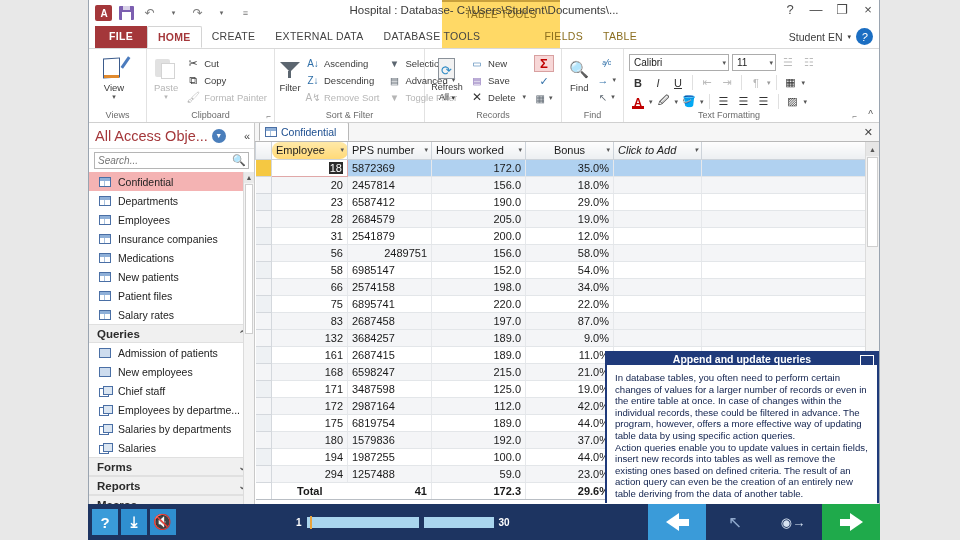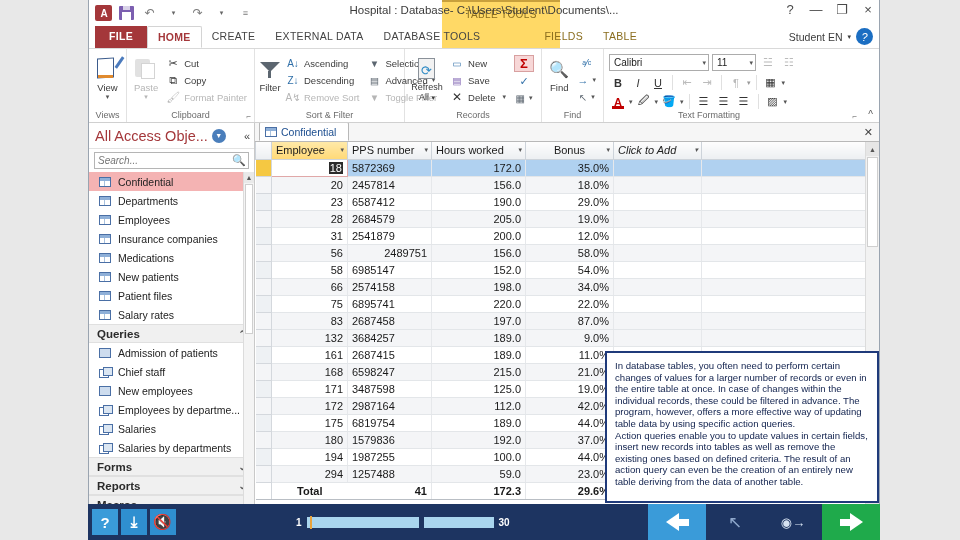--- a/index.html
+++ b/index.html
@@ -273,21 +273,21 @@
   }
   .doc-close { position: absolute; right: 6px; top: 3px; font-size: 11px; color: #444; }
 
   table.ds { border-collapse: collapse; width: 100%; table-layout: fixed; }
   table.ds th, table.ds td { font-size: 11px; height: 17px; padding: 0 4px; }
   .ds-head th {
     background: linear-gradient(#fdfdfd,#eceff2); border: 1px solid #cdd3da;
     border-top: 0; font-weight: normal; color: #1a1a1a; text-align: left;
     position: relative; font-size: 11px;
   }
-  .ds-head th.sel-col { background: linear-gradient(#ffe9a8,#ffd978); }
+  .ds-head th.sel-col { background: linear-gradient(#ffe9a8,#ffd978); border-radius: 8px; }
   .ds-head th .hsort { position: absolute; right: 3px; top: 4px; font-size: 7px; color: #555; }
   .ds-head th.rowsel { width: 16px; }
   .ds-head th.addcol { font-style: italic; color: #222; }
   td.rowsel {
     background: #eef1f4; border: 1px solid #d4d8dd; border-left: 0;
   }
   tr.r-first td.rowsel { background: #f5c842; }
   td.num { text-align: right; border-bottom: 1px solid #e3e6e9; border-right: 1px solid #e6e8eb; }
   td.blank { border-bottom: 1px solid #e3e6e9; border-right: 1px solid #e6e8eb; }
   tr.alt td { background: #f4f5f7; }
@@ -440,21 +440,21 @@
     <div class="tab ctx">TABLE</div>
     <div class="student">
       <span>Student EN</span>
       <span style="font-size:7px">▾</span>
       <span class="help-circle">?</span>
     </div>
   </div>
 
   <div class="ribbon">
 
-    <div class="rgroup" style="width:38px">
+    <div class="rgroup" style="width:58px">
       <div class="rgroup-body">
         <div class="bigbtn">
           <div class="bico">
               <div class="view-icon">
                 <div class="pg"></div>
                 <div class="pen"></div>
                 <div class="bar"></div>
               </div>
             </div>
           <span>View</span>
@@ -708,38 +708,38 @@
 
         <div class="grp-head">
           <span>Queries</span>
           <span class="chev">⌃</span>
         </div>
         <div class="nav-item">
           <span class="qry-ico"></span>
           <span>Admission of patients</span>
         </div>
         <div class="nav-item">
+          <span class="qry-ico"></span>
+          <span>New employees</span>
+        </div>
+        <div class="nav-item">
           <span class="qry2-ico"></span>
           <span>Chief staff</span>
         </div>
         <div class="nav-item">
-          <span class="qry-ico"></span>
-          <span>New employees</span>
-        </div>
-        <div class="nav-item">
           <span class="qry2-ico"></span>
           <span>Employees by departme...</span>
         </div>
         <div class="nav-item">
           <span class="qry2-ico"></span>
+          <span>Salaries by departments</span>
+        </div>
+        <div class="nav-item">
+          <span class="qry2-ico"></span>
           <span>Salaries</span>
-        </div>
-        <div class="nav-item">
-          <span class="qry2-ico"></span>
-          <span>Salaries by departments</span>
         </div>
 
         <div class="grp-head">
           <span>Forms</span>
           <span class="chev">⌄</span>
         </div>
         <div class="grp-head">
           <span>Reports</span>
           <span class="chev">⌄</span>
         </div>
@@ -1007,20 +1007,24 @@
         </span>
         <span class="searchbox">Search</span>
       </div>
 
       <div class="statusbar">
         <span>Datasheet View</span>
       </div>
     </div>
 
     <div class="infopanel">
+      <div class="ip-title">
+        <span>Append and update queries</span>
+        <span class="ip-min">_</span>
+      </div>
       <div class="ip-body">
         <p>In database tables, you often need to perform certain changes of values for a larger number of records or even in the entire table at once. In case of changes within the individual records, these could be filtered in advance. The program, however, offers a more effective way of updating table data by using specific action queries.</p>
         <p>Action queries enable you to update values in certain fields, insert new records into tables as well as remove the existing ones based on defined criteria. The result of an action query can even be the creation of an entirely new table deriving from the data of another table.</p>
       </div>
     </div>
   </div>
 </div>
 
 <div class="player">
   <div class="pl-left">

